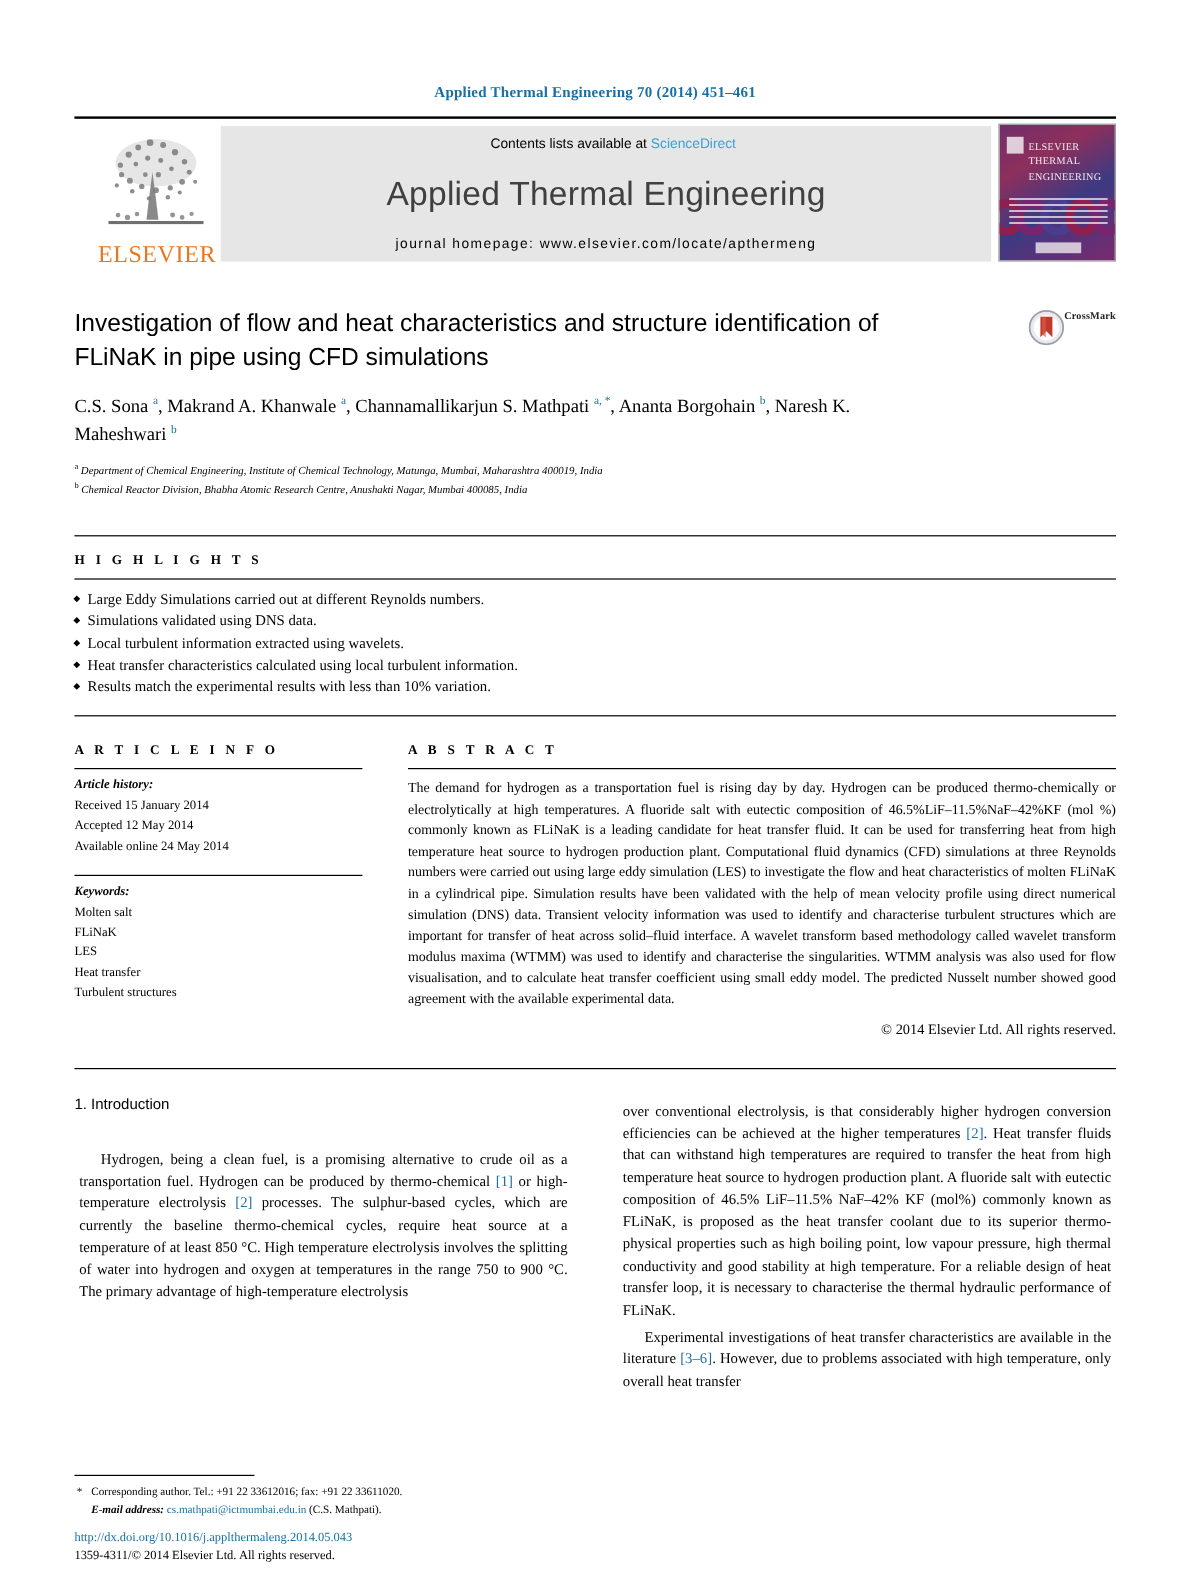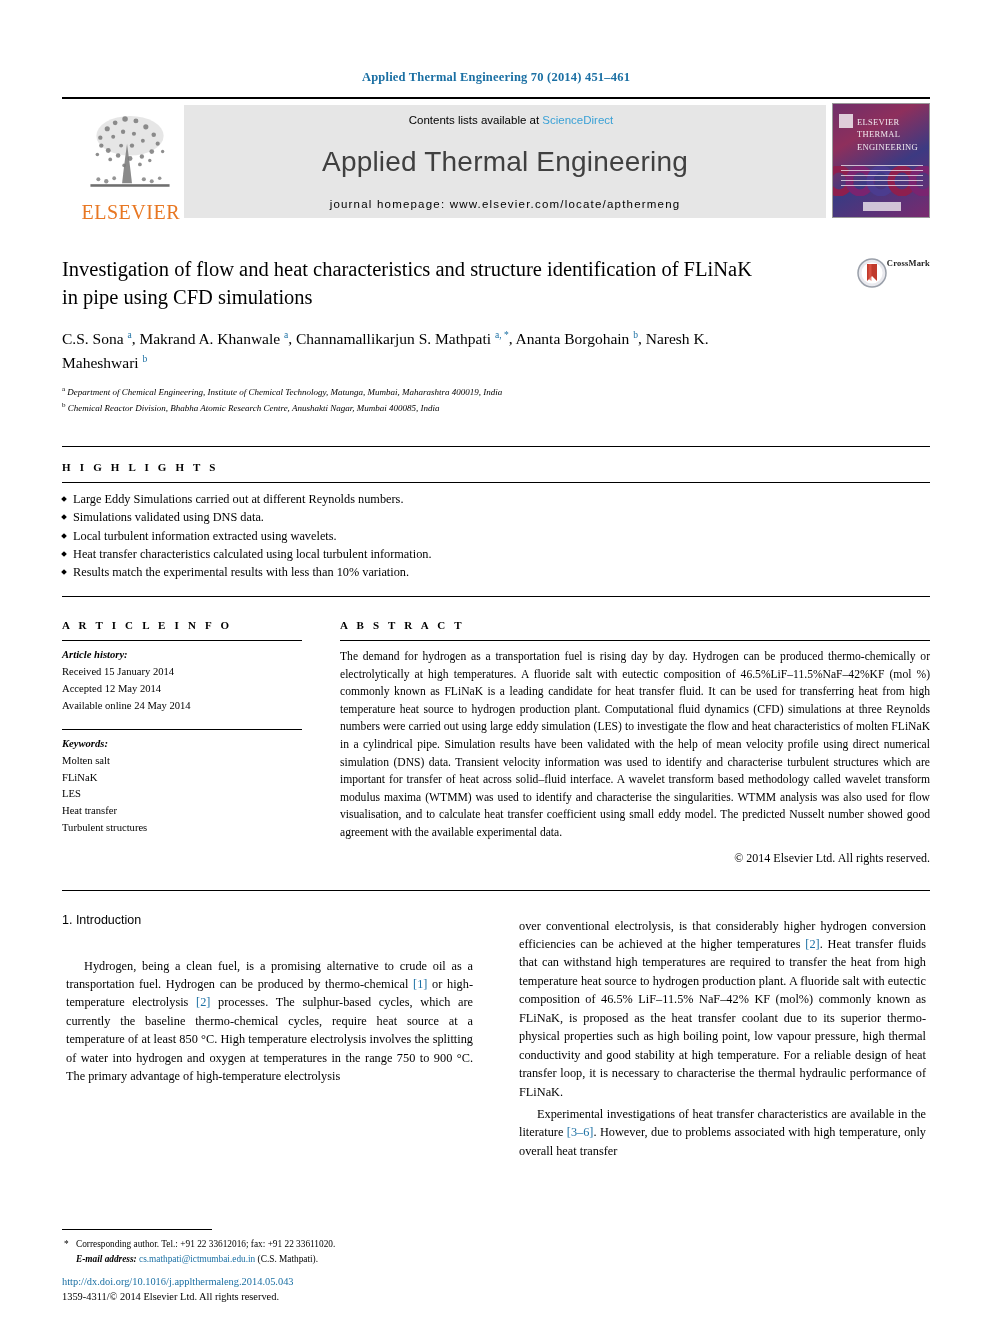--- a/index.html
+++ b/index.html
@@ -107,21 +107,21 @@
     background: repeating-linear-gradient(to bottom, rgba(240,233,239,.75) 0 1.5px, transparent 1.5px 5px);
   }
   .cover-thumb .cov-band {
     position:absolute; left:30px; bottom:6px; width:38px; height:9px;
     background:#efe9ef; opacity:.8;
   }
 
   
   .title-block { margin-top: 34px; position: relative; }
   .article-title {
-    font-family: Liberation Serif, serif;
+    font-family: Liberation Sans, sans-serif;
     font-size: 20.5px;
     line-height: 1.35;
     font-weight: normal;
     color:#000;
     margin:0;
     max-width: 700px;
   }
   .authors {
     margin-top: 16px;
     font-family: "Liberation Serif", serif;

